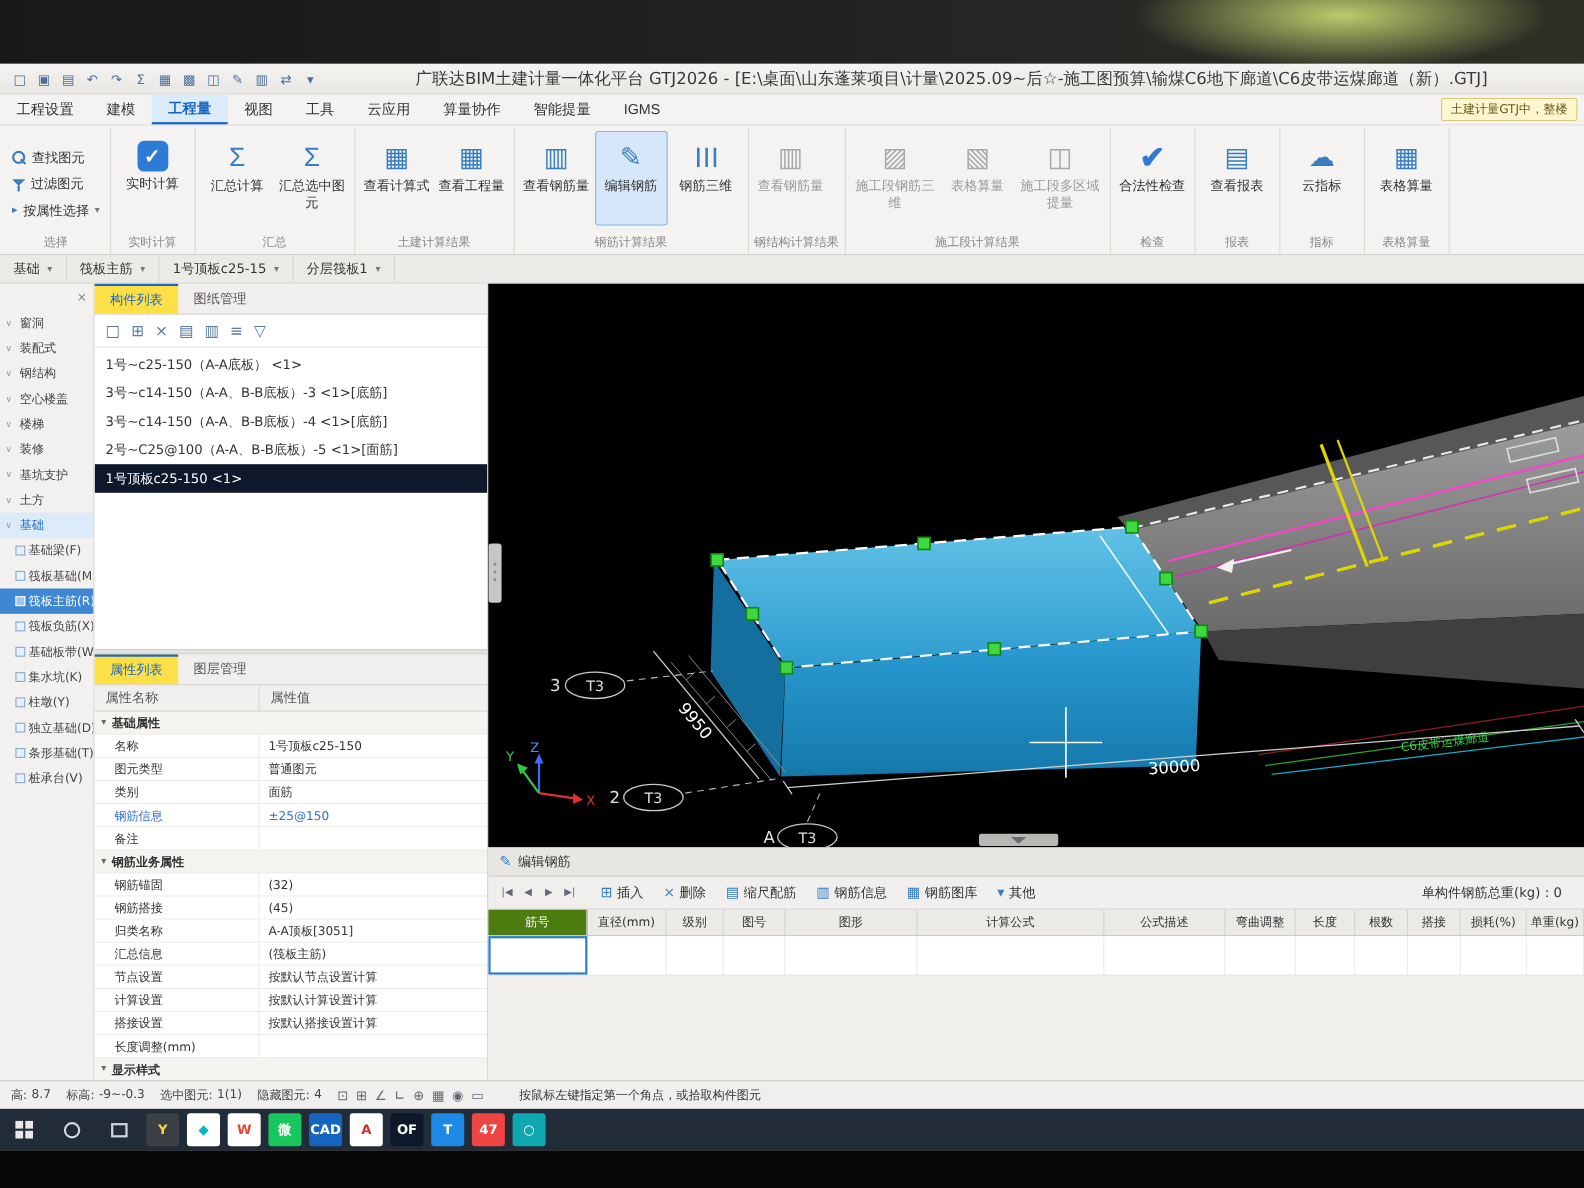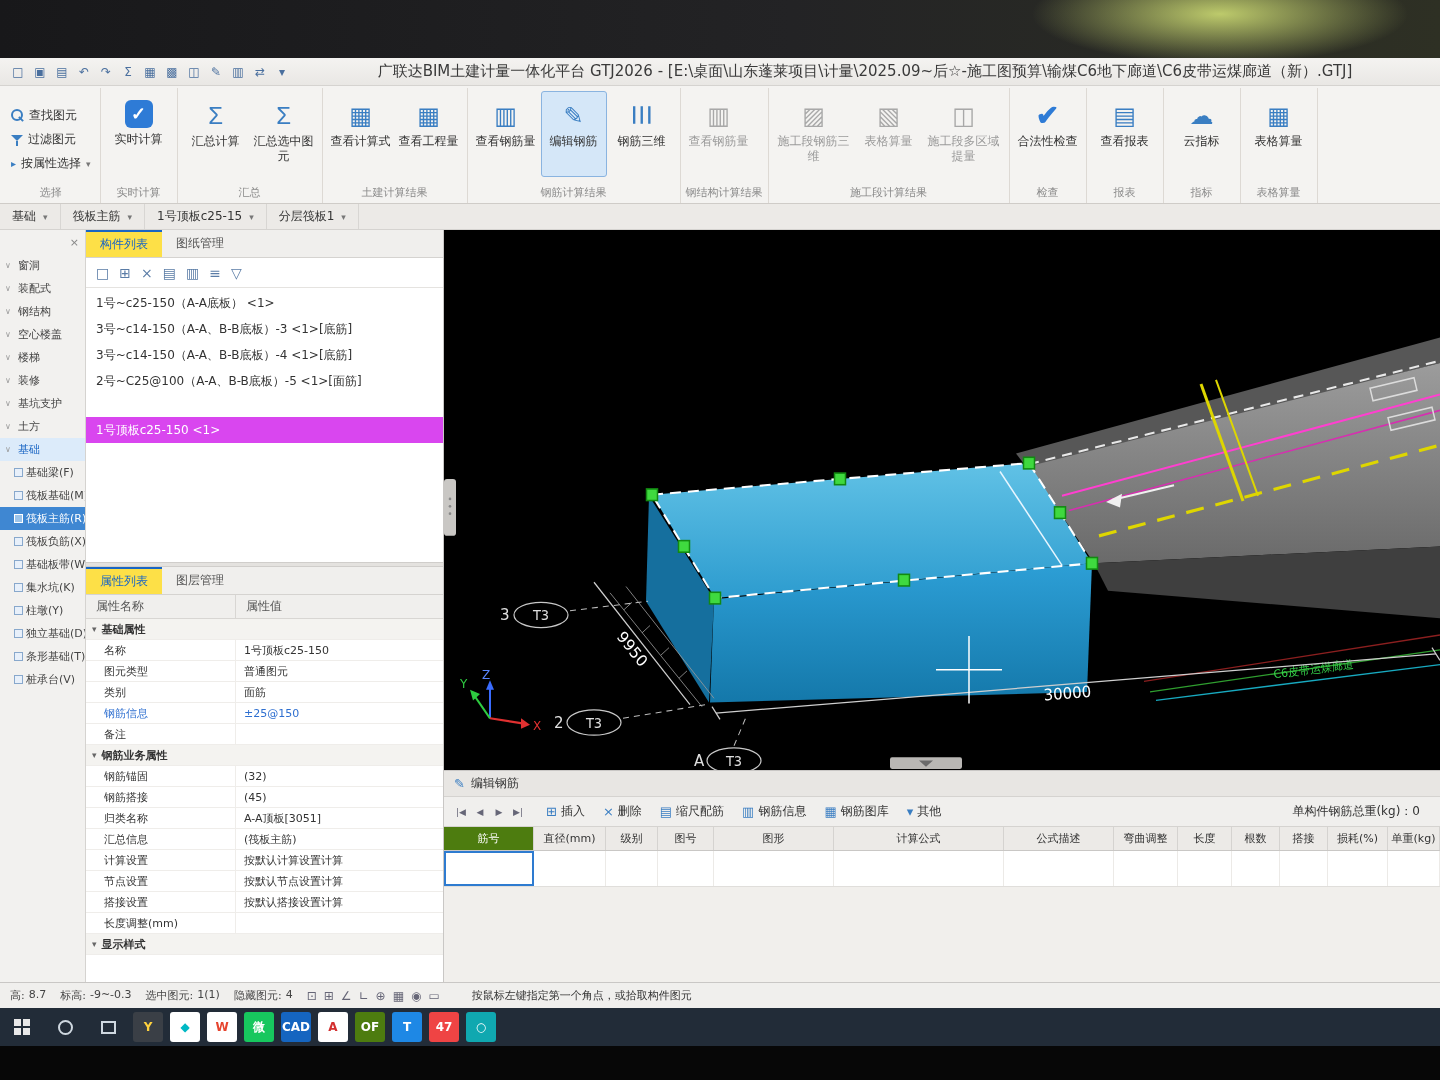--- a/index.html
+++ b/index.html
@@ -107,21 +107,21 @@
   .clist-toolbar { height:30px; flex:0 0 30px; display:flex; align-items:center; gap:10px;
     padding:0 10px; border-bottom:1px solid #e5e3e0; }
   .ct-icon { color:#5a7ca6; font-size:14px; cursor:default; }
   .searchrow { height:30px; flex:0 0 30px; padding:3px 8px; border-bottom:1px solid #e5e3e0; position:relative; }
   .searchrow input { width:100%; height:24px; border:1px solid #cfcdca; padding:0 26px 0 8px;
     font-size:12px; color:#666; background:#fff; font-family:inherit; }
   .searchrow .mini-mag { position:absolute; right:16px; top:9px; }
   .clist { flex:1 1 auto; overflow:hidden; padding-top:2px; }
   .citem { height:26px; display:flex; align-items:center; padding:0 10px; font-size:12px;
     color:#333; white-space:nowrap; overflow:hidden; cursor:default; }
-  .citem.selected { background:#d946ef; color:#fff;margin-top:23px; }
+  .citem.selected { background:#0f172a; color:#fff; }
 
   .pgrid-head { height:24px; flex:0 0 24px; display:flex; background:#f0efed;
     border-bottom:1px solid #d8d6d3; font-size:12px; color:#555; }
   .pgh-name { width:150px; flex:0 0 150px; padding-left:10px; border-right:1px solid #d8d6d3; display:flex; align-items:center; }
   .pgh-val { flex:1; padding-left:10px; display:flex; align-items:center; }
   .prows { flex:1 1 auto; overflow:hidden; }
   .prow { height:21px; display:flex; font-size:11px; border-bottom:1px solid #efedea; color:#333; }
   .prow .scaret { display:none; }
   .prow .pname { width:150px; flex:0 0 150px; padding-left:18px; border-right:1px solid #efedea;
     display:flex; align-items:center; white-space:nowrap; overflow:hidden; }
@@ -216,20 +216,35 @@
           <span class="qat-icon">▩</span>
           <span class="qat-icon">◫</span>
           <span class="qat-icon">✎</span>
           <span class="qat-icon">▥</span>
           <span class="qat-icon">⇄</span>
           <span class="qat-icon">▾</span>
         </div>
       <div class="win-title">广联达BIM土建计量一体化平台 GTJ2026 - [E:\桌面\山东蓬莱项目\计量\2025.09~后☆-施工图预算\输煤C6地下廊道\C6皮带运煤廊道（新）.GTJ]</div>
     </div>
 
+    <div class="menurow">
+      <div class="menubar">
+
+      <button class="menu-tab">工程设置</button>
+          <button class="menu-tab">建模</button>
+          <button class="menu-tab active">工程量</button>
+          <button class="menu-tab">视图</button>
+          <button class="menu-tab">工具</button>
+          <button class="menu-tab">云应用</button>
+          <button class="menu-tab">算量协作</button>
+          <button class="menu-tab">智能提量</button>
+          <button class="menu-tab">IGMS</button>
+        </div>
+      <div class="corner-hint">土建计量GTJ中，整楼</div>
+    </div>
 
     <div class="ribbon">
 
       <div class="rgroup">
         <div class="rg-body stack">
           <div class="rsmall">
             <span class="mini-mag"></span>
             <span>查找图元</span>
           </div>
           <div class="rsmall">
@@ -634,28 +649,28 @@
               </div>
 
               <div class="prow">
 
                 <div class="pname">汇总信息</div>
                 <div class="pval">(筏板主筋)</div>
               </div>
 
               <div class="prow">
 
+                <div class="pname">节点设置</div>
+                <div class="pval">按默认节点设置计算</div>
+              </div>
+
+              <div class="prow">
+
                 <div class="pname">计算设置</div>
                 <div class="pval">按默认计算设置计算</div>
-              </div>
-
-              <div class="prow">
-
-                <div class="pname">节点设置</div>
-                <div class="pval">按默认节点设置计算</div>
               </div>
 
               <div class="prow">
 
                 <div class="pname">搭接设置</div>
                 <div class="pval">按默认搭接设置计算</div>
               </div>
 
               <div class="prow">
 
@@ -941,21 +956,21 @@
           </div>
           <div class="tapp" style="background: rgb(23, 199, 94); color: rgb(255, 255, 255);">
             <span>微</span>
           </div>
           <div class="tapp" style="background: rgb(21, 101, 192); color: rgb(255, 255, 255);">
             <span>CAD</span>
           </div>
           <div class="tapp" style="background: rgb(255, 255, 255); color: rgb(211, 47, 47);">
             <span>A</span>
           </div>
-          <div class="tapp" style="background: #4d7c0f; color: rgb(255, 255, 255);">
+          <div class="tapp" style="background: #0f172a; color: rgb(255, 255, 255);">
             <span>OF</span>
           </div>
           <div class="tapp" style="background: rgb(30, 136, 229); color: rgb(255, 255, 255);">
             <span>T</span>
           </div>
           <div class="tapp" style="background: #ef4444; color: rgb(255, 255, 255);">
             <span>47</span>
           </div>
           <div class="tapp" style="background: rgb(16, 168, 176); color: rgb(255, 255, 255);">
             <span>○</span>

